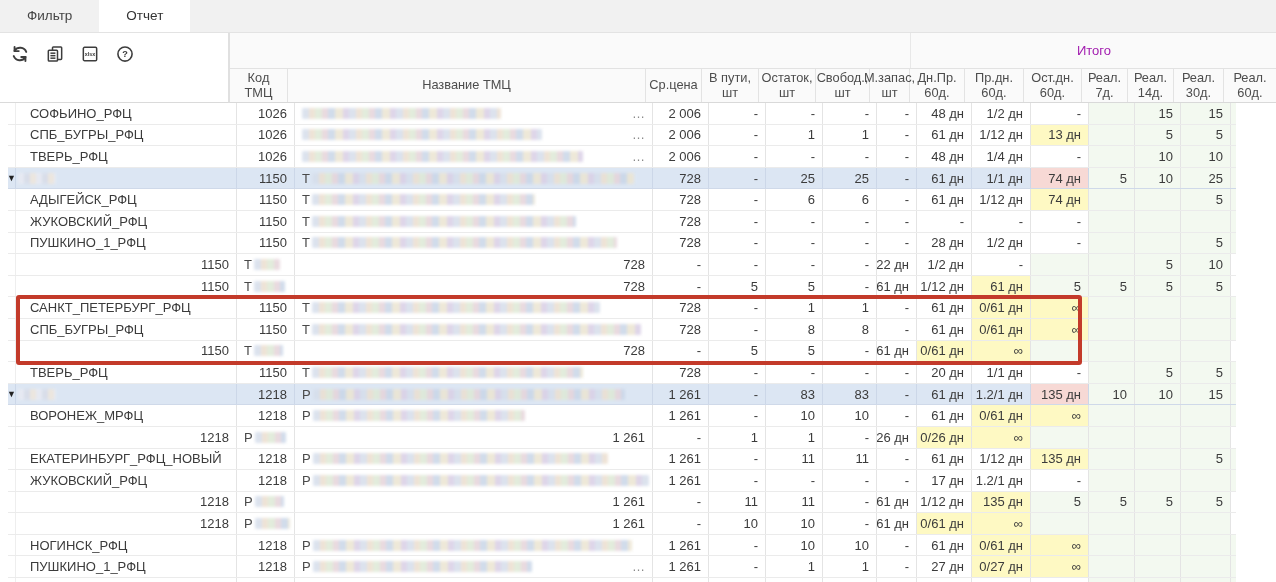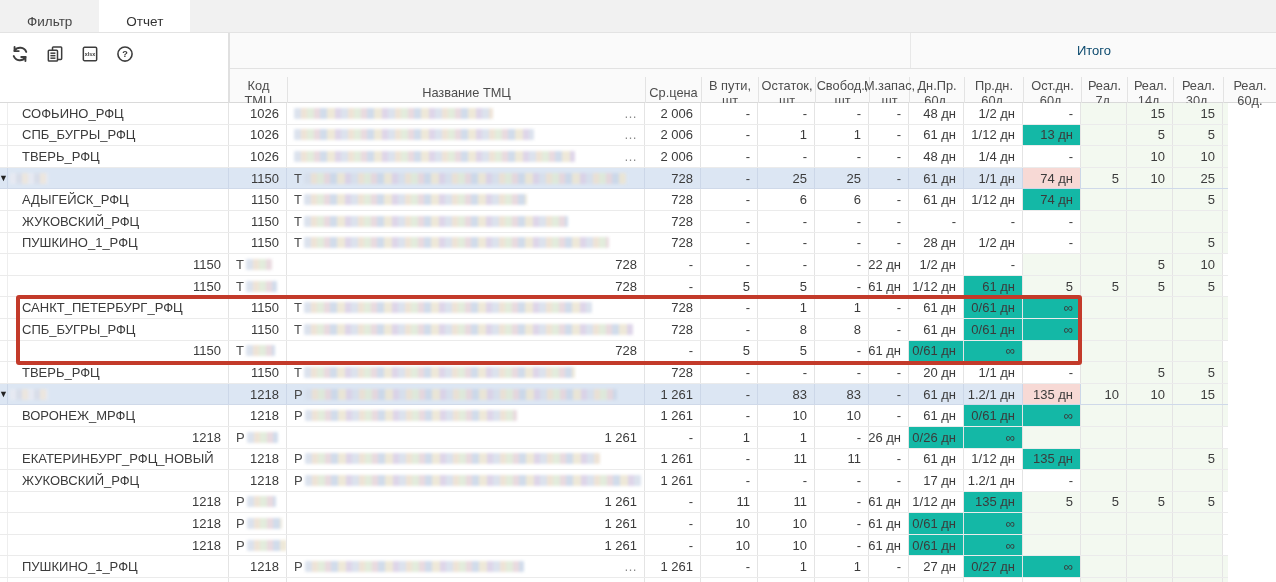--- a/index.html
+++ b/index.html
@@ -1,47 +1,47 @@
 <!DOCTYPE html>
 <html><head>
 <meta charset="utf-8">
 <style>
   html,body{margin:0;padding:0;background:#e9e9e9;}
   .screen{position:relative;width:1276px;height:582px;background:#fff;overflow:hidden;
           font-family:"Liberation Sans","DejaVu Sans",sans-serif;font-size:13px;color:#3b3b3b;}
   
   .tabbar{position:absolute;left:0;top:0;width:1276px;height:32px;background:#f1f1f1;display:flex;}
-  .tab{padding:6px 27px;line-height:32px;font-size:13.5px;color:#454545;cursor:pointer;}
+  .tab{padding:0 27px;line-height:32px;font-size:13.5px;color:#454545;cursor:pointer;}
   .tab.active{background:#ffffff;color:#333;}
   .main-border{position:absolute;left:0;top:32px;width:1276px;height:0;border-top:1px solid #e3e3e3;}
   
   .toolbar{position:absolute;left:0;top:33px;width:229px;height:70px;box-sizing:border-box;background:#fff;
            border-right:1px solid #e0e0e0;border-bottom:1px solid #dadada;display:flex;gap:15px;padding:11px 0 0 10px;}
   .tbicon{width:20px;height:20px;flex:none;cursor:pointer;}
   .tbicon svg{width:20px;height:20px;display:block;}
   
   .thead{position:absolute;left:229px;top:33px;width:1047px;height:70px;box-sizing:border-box;background:#fafafa;
          border-left:1px solid #e0e0e0;border-bottom:1px solid #d9d9d9;}
   .grouprow{position:relative;height:36px;border-bottom:1px solid #e2e2e2;box-sizing:border-box;}
   .itogo{position:absolute;left:680px;top:0;width:367px;height:35px;border-left:1px solid #e8e8e8;box-sizing:border-box;
-         display:flex;align-items:center;justify-content:center;color:#0c4a6e;}
-  .hcells{display:grid;grid-template-columns:58px 358px 56px 57px 57px 54px 40px 55px 59px 58px 46px 46px 50px 53px;height:33px;margin-top:8px;}
+         display:flex;align-items:center;justify-content:center;color:#a21caf;}
+  .hcells{display:grid;grid-template-columns:58px 358px 56px 57px 57px 54px 40px 55px 59px 58px 46px 46px 50px 53px;height:33px;}
   .hcell{border-right:1px solid #e3e3e3;box-sizing:border-box;display:flex;align-items:center;justify-content:center;
          text-align:center;color:#4d4d4d;line-height:1.12;padding:1px 2px;font-size:12.8px;cursor:pointer;}
   
-  .tbody{position:absolute;left:0;top:103px;width:1228px;height:479px;overflow:hidden;}
+  .tbody{position:absolute;left:8px;top:103px;width:1228px;height:479px;overflow:hidden;}
   .trow{display:grid;grid-template-columns:8px 221px 58px 358px 56px 57px 57px 54px 40px 55px 59px 58px 46px 46px 50px 53px;
         height:21.6px;border-bottom:1px solid #ebebeb;box-sizing:border-box;background:#fff;}
   .td{border-right:1px solid #e4e4e4;box-sizing:border-box;display:flex;align-items:center;
       padding:0 7px;white-space:nowrap;overflow:hidden;color:#3b3b3b;}
   .gut{padding:0;justify-content:center;border-right:1px solid #eee;}
   .namec{padding-left:14px;}
   .num{justify-content:flex-end;}
   .green{background:#f3f9f0;}
-  .pink{background:#14b8a6;}
+  .pink{background:#fef9c3;}
   .trow.group .td{background:#dce6f3;border-right-color:#ccd7e8;}
   .trow.group .td.green{background:#f3f9f0;border-right-color:#e4e4e4;}
   .trow.group .td.pink{background:#f7d9d5;}
   .trow.group{border-bottom:1px solid #cfd9e9;}
   .tri{font-size:9px;color:#222;line-height:1;cursor:pointer;}
   .chip{height:11px;border-radius:1px;flex:none;filter:blur(1.6px);opacity:.85;
         background:repeating-linear-gradient(90deg,#d6deeb 0 7px,#ecdfd0 7px 13px,#dee9d6 13px 20px,#e6d4da 20px 26px,#c9d6e8 26px 33px,#ece5d2 33px 41px,#d9cfe6 41px 47px);}
   .gchip{width:38px;height:11px;flex:none;filter:blur(1.5px);opacity:.9;border-radius:1px;
          background:repeating-linear-gradient(90deg,#e8eaf2 0 6px,#d8dde9 6px 12px,#eee6dc 12px 18px);}
   .pfx{margin-right:2px;color:#4a4a4a;}
@@ -533,20 +533,21 @@
         <div class="td num">61 дн</div>
         <div class="td num pink">0/61 дн</div>
         <div class="td num pink">∞</div>
         <div class="td num green"></div>
         <div class="td num green"></div>
         <div class="td num green"></div>
         <div class="td num green"></div>
       </div>
       <div class="trow">
         <div class="td gut"></div>
+        <div class="td namec">НОГИНСК_РФЦ</div>
         <div class="td num">1218</div>
         <div class="td ">
           <span class="pfx">Р</span>
           <span class="chip" style="width: 93%;"></span>
         </div>
         <div class="td num">1 261</div>
         <div class="td num">-</div>
         <div class="td num">10</div>
         <div class="td num">10</div>
         <div class="td num">-</div>

